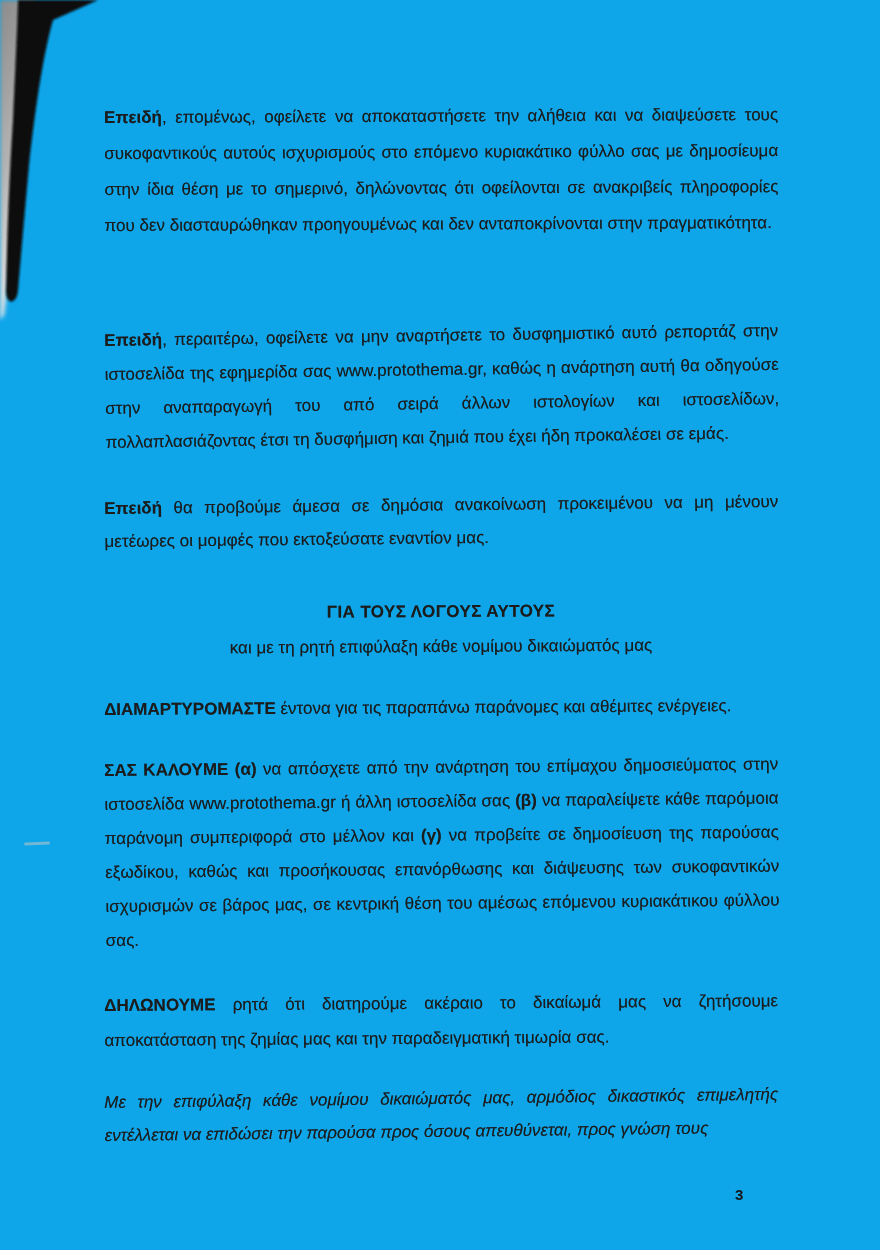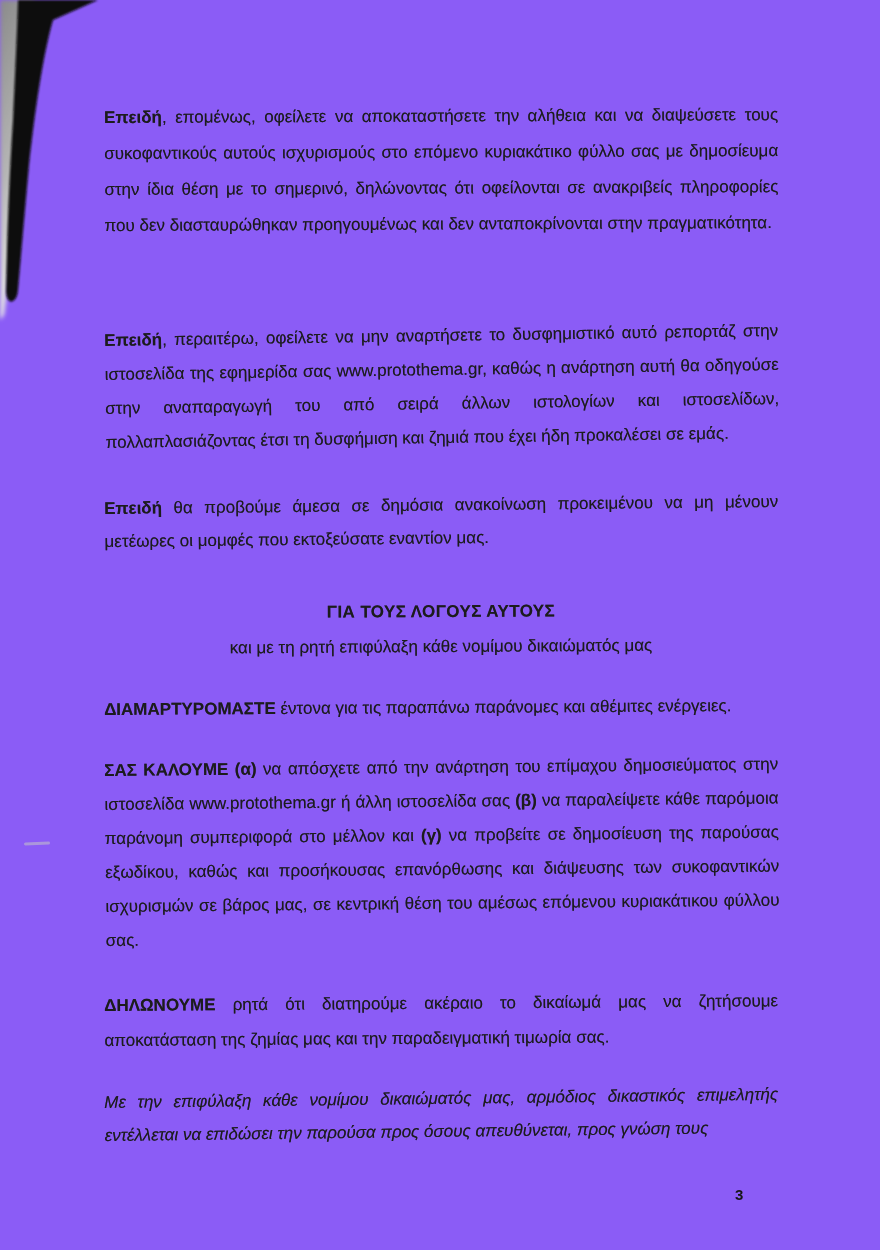--- a/index.html
+++ b/index.html
@@ -5,21 +5,21 @@
   html,body{margin:0;padding:0;}
   body{
     width:880px;height:1250px;
     background:#e9e9e9;
     font-family:"Liberation Sans", sans-serif;
     -webkit-font-smoothing:antialiased;
   }
   .page{
     position:relative;
     width:880px;height:1250px;
-    background:#8b5cf6;
+    background:#0ea5e9;
     overflow:hidden;
     color:#1b1b1b;
   }
   
   .scan-artifact{
     position:absolute;top:0;left:0;
     pointer-events:none;
   }
   .smudge{
     position:absolute;

